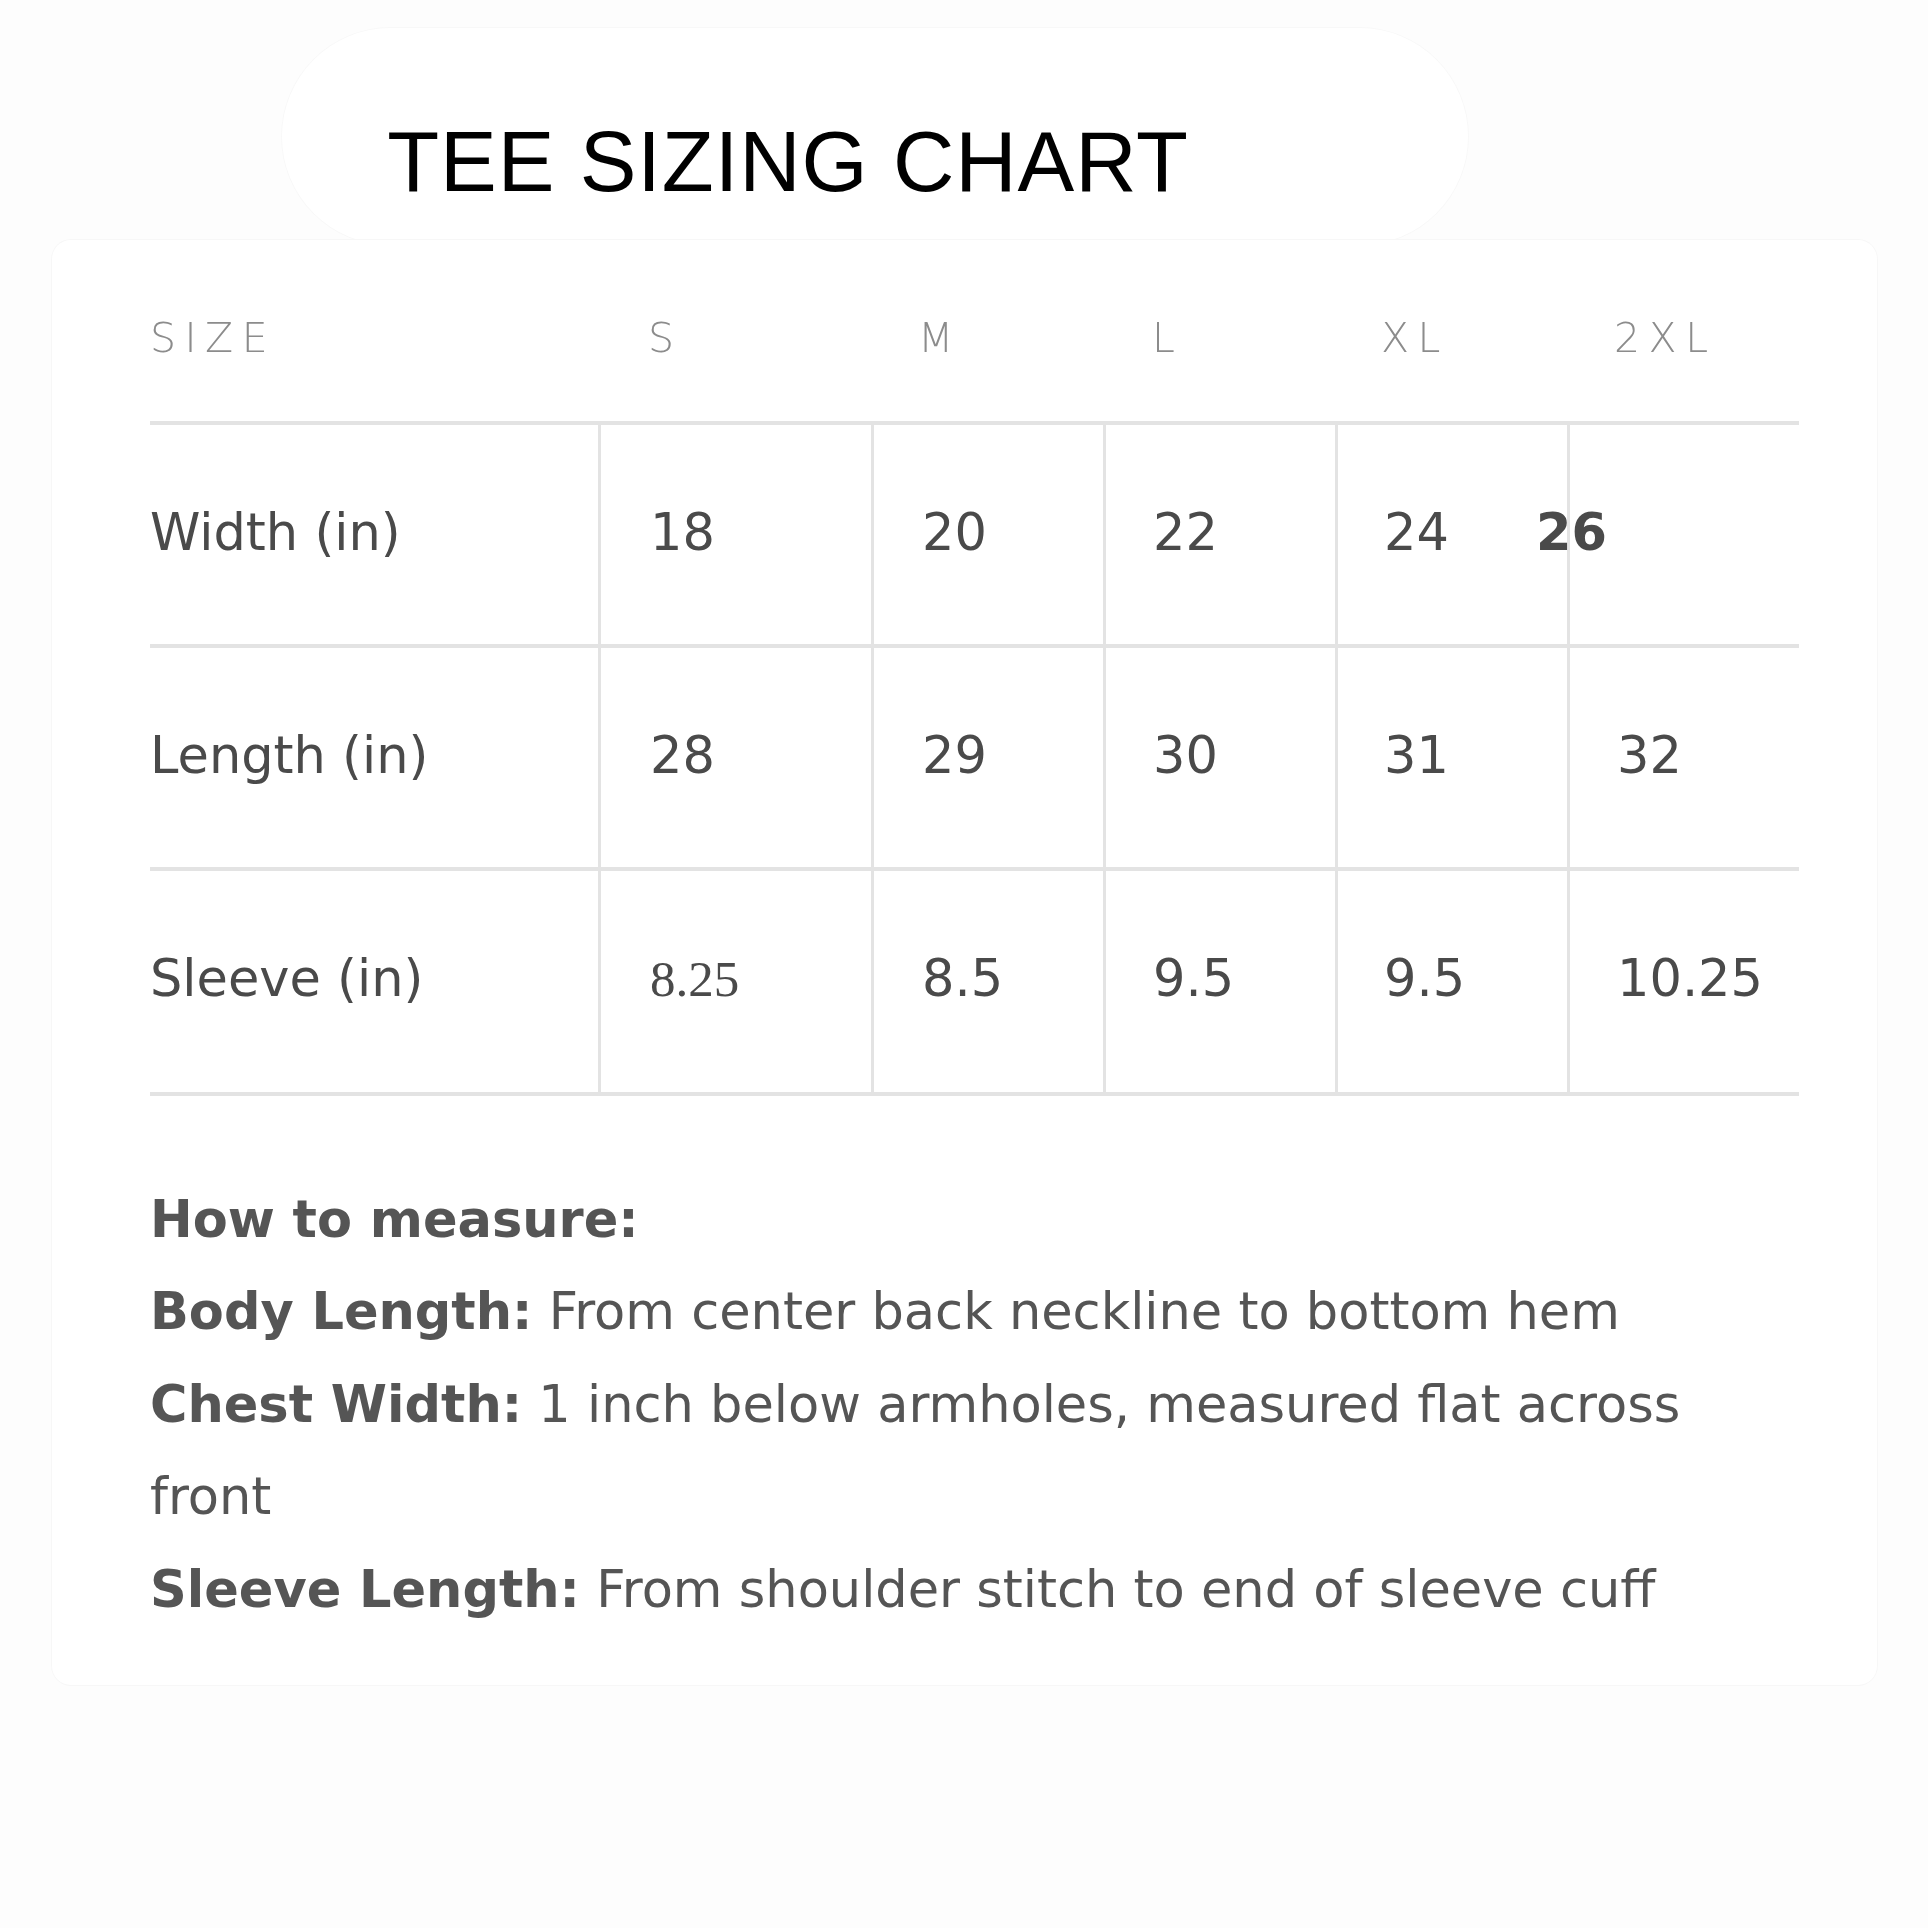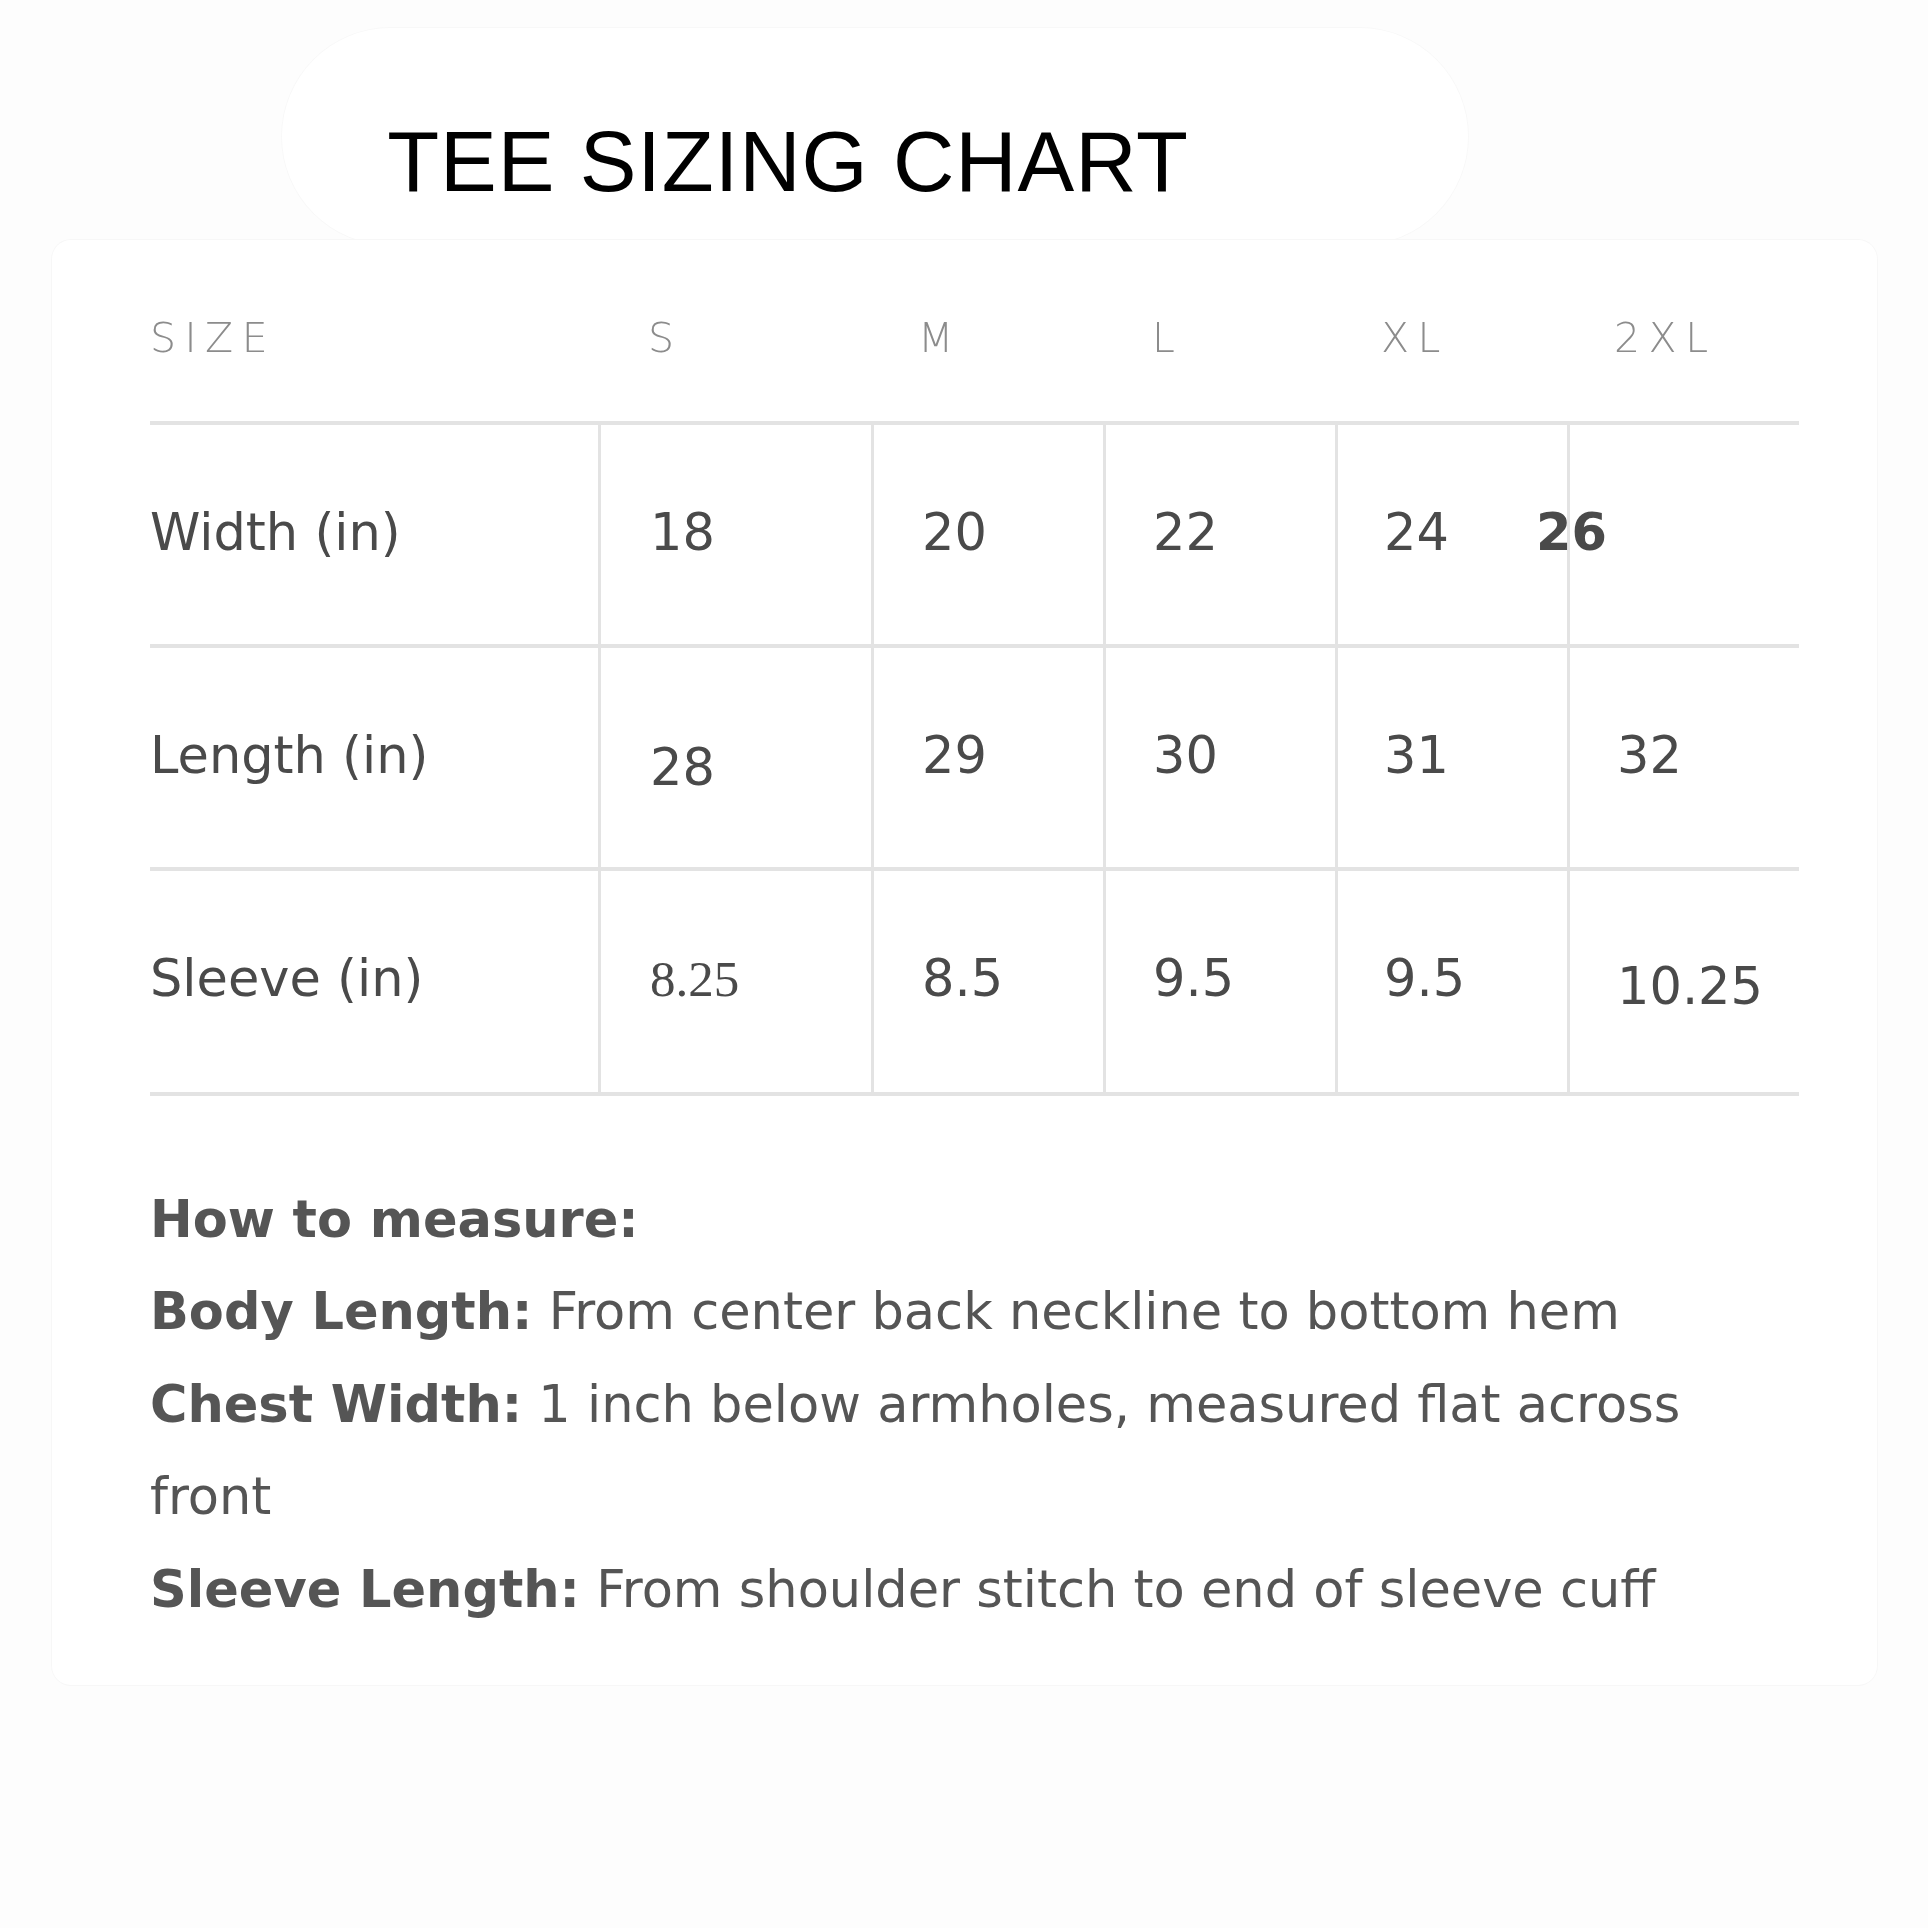--- a/index.html
+++ b/index.html
@@ -66,34 +66,34 @@
   <div class="cell" style="left:150px; top:505px;">Width (in)</div>
   <div class="cell" style="left:650px; top:505px;">18</div>
   <div class="cell" style="left:922px; top:505px;">20</div>
   <div class="cell" style="left:1153px; top:505px;">22</div>
   <div class="cell" style="left:1384px; top:505px;">24</div>
   <div class="cell" style="left:1536px; top:505px;font-weight:bold;">26</div>
 </div>
 
 <div>
   <div class="cell" style="left:150px; top:728px;">Length (in)</div>
-  <div class="cell" style="left:650px; top:728px;margin-top:12px;">28</div>
+  <div class="cell" style="left:650px; top:728px;">28</div>
   <div class="cell" style="left:922px; top:728px;">29</div>
   <div class="cell" style="left:1153px; top:728px;">30</div>
   <div class="cell" style="left:1384px; top:728px;">31</div>
   <div class="cell" style="left:1617px; top:728px;">32</div>
 </div>
 
 <div>
   <div class="cell" style="left:150px; top:951px;">Sleeve (in)</div>
   <div class="cell" style="left:650px; top:951px;font-family:Liberation Serif, serif;">8.25</div>
   <div class="cell" style="left:922px; top:951px;">8.5</div>
   <div class="cell" style="left:1153px; top:951px;">9.5</div>
   <div class="cell" style="left:1384px; top:951px;">9.5</div>
-  <div class="cell" style="left:1617px; top:951px;margin-top:8px;">10.25</div>
+  <div class="cell" style="left:1617px; top:951px;">10.25</div>
 </div>
 
 <div class="measure" style="top:1192px;">
   <b>How to measure:</b>
 </div>
 <div class="measure" style="top:1284px;">
   <b>Body Length:</b>
   <span>From center back neckline to bottom hem</span>
 </div>
 <div class="measure" style="top:1377px;">

